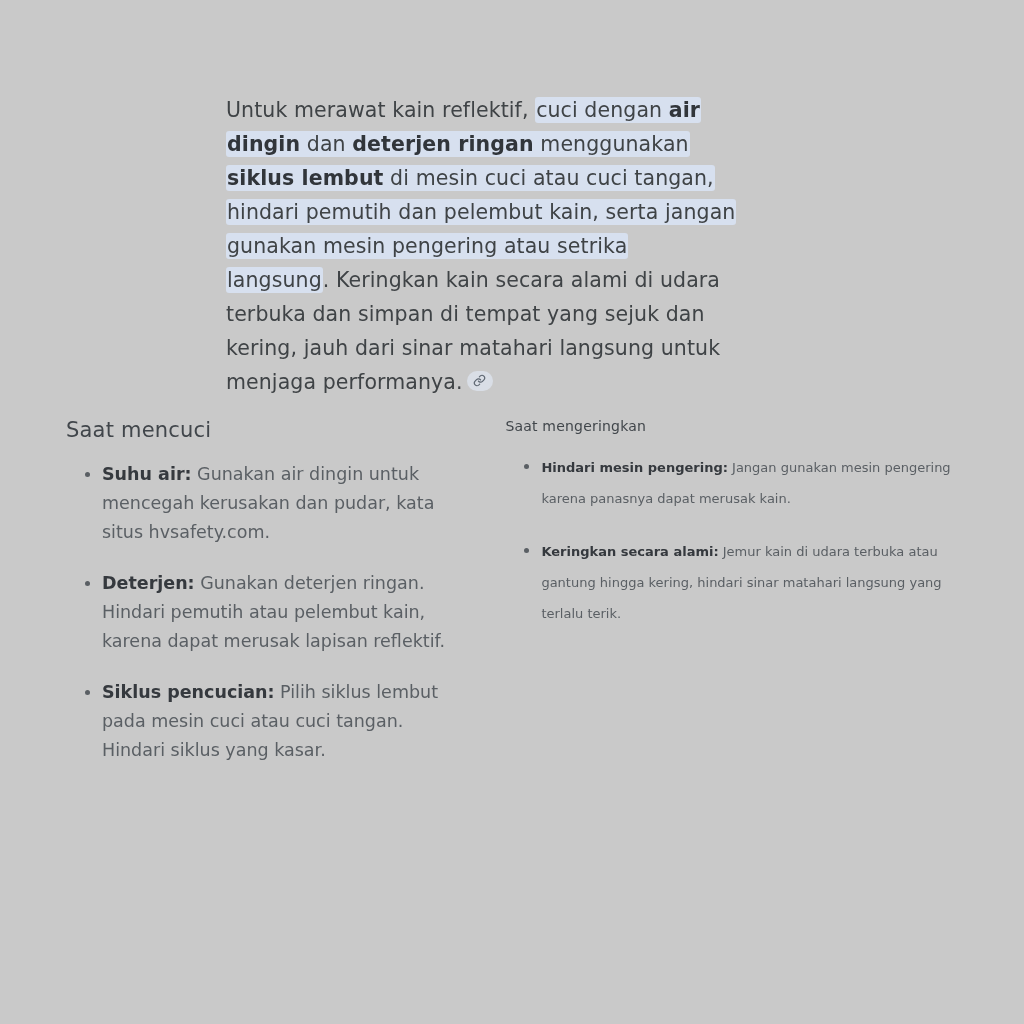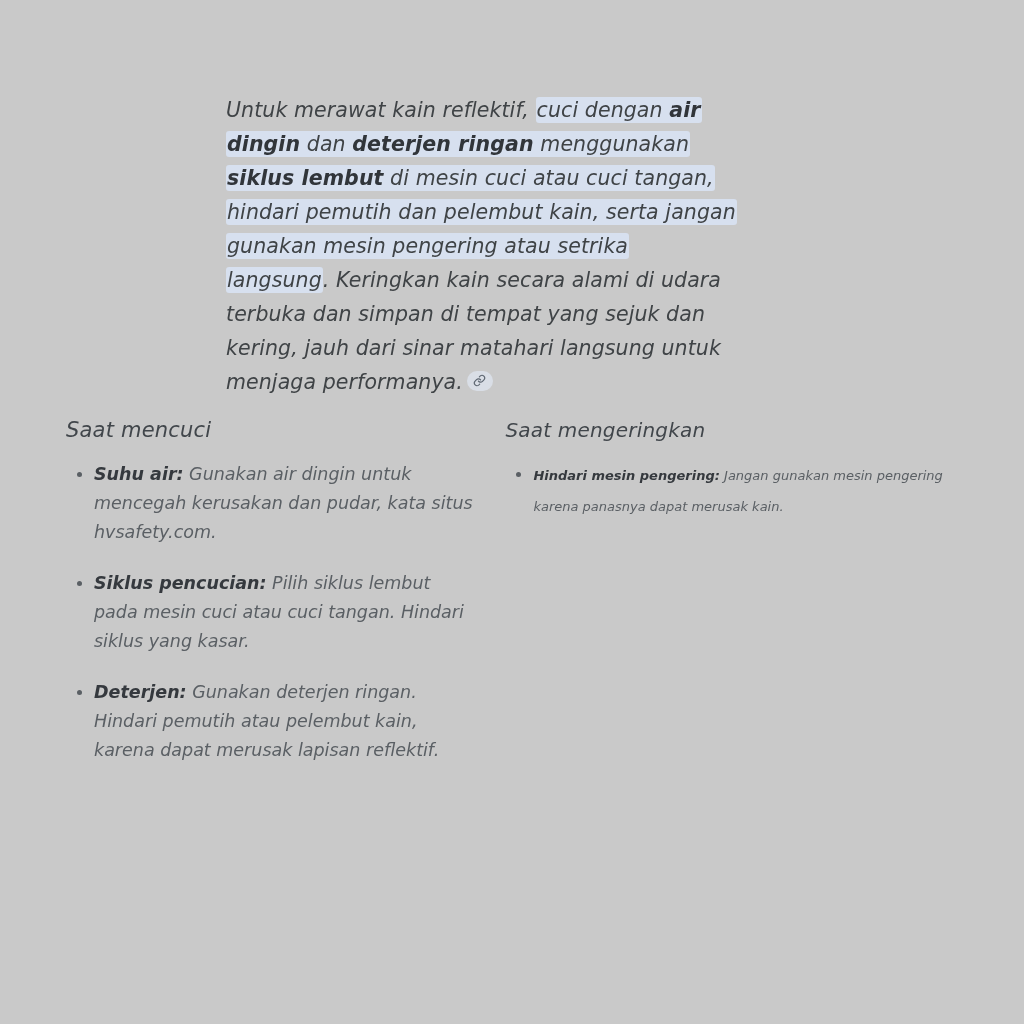--- a/index.html
+++ b/index.html
@@ -12,21 +12,20 @@
     background: #c9c9c9;
     font-family: "DejaVu Sans", sans-serif;
     color: #3c4043;
     overflow: hidden;
   }
   .page {
     position: relative;
     width: 1024px;
     height: 884px;
     box-sizing: border-box;
-    font-style: italic;
   }
 
   
   .intro {
     position: absolute;
     left: 226px;
     top: 72px;
     width: 510px;
     font-size: 20.5px;
     line-height: 34px;
@@ -86,21 +85,21 @@
   }
   .col-heading {
     font-size: 21px;
     font-weight: 400;
     color: #41464b;
     margin: 0 0 18px 0;
     letter-spacing: 0.2px;
   }
   ul.bullets {
     list-style: none;
-    margin: 0;
+    margin: 8px;
     padding: 0;
   }
   ul.bullets li {
     position: relative;
     padding-left: 28px;
     margin-bottom: 22px;
     font-size: 17.5px;
     line-height: 29px;
     color: #5a5f64;
   }
@@ -116,21 +115,21 @@
   }
   ul.bullets li b {
     font-weight: 700;
     color: #35393e;
   }
   .col-right ul.bullets li {
     font-size: 13px;
     line-height: 31px;
   }
   .col-right .col-heading {
-    font-size: 20px;
+    font-size: 14px;
   }
   .inline-chip {
     display: inline-flex;
     align-items: center;
     justify-content: center;
     width: 24px;
     height: 19px;
     border-radius: 10px;
     background: #d9dee6;
     vertical-align: middle;
@@ -155,31 +154,34 @@
 
   <div class="columns">
 
     <div class="col col-left">
       <h3 class="col-heading">Saat mencuci</h3>
       <ul class="bullets">
         <li>
           <b>Suhu air:</b><span> Gunakan air dingin untuk mencegah kerusakan dan pudar, kata situs hvsafety.com.</span>
         </li>
         <li>
-          <b>Siklus pencucian:</b><span> Pilih siklus lembut pada mesin cuci atau cuci tangan. Hindari siklus yang kasar.</span>
+          <b>Deterjen:</b><span> Gunakan deterjen ringan. Hindari pemutih atau pelembut kain, karena dapat merusak lapisan reflektif.</span>
         </li>
         <li>
-          <b>Deterjen:</b><span> Gunakan deterjen ringan. Hindari pemutih atau pelembut kain, karena dapat merusak lapisan reflektif.</span>
+          <b>Siklus pencucian:</b><span> Pilih siklus lembut pada mesin cuci atau cuci tangan. Hindari siklus yang kasar.</span>
         </li>
       </ul>
     </div>
 
     <div class="col col-right">
       <h3 class="col-heading">Saat mengeringkan</h3>
       <ul class="bullets">
         <li>
           <b>Hindari mesin pengering:</b><span> Jangan gunakan mesin pengering karena panasnya dapat merusak kain.</span>
         </li>
+        <li>
+          <b>Keringkan secara alami:</b><span> Jemur kain di udara terbuka atau gantung hingga kering, hindari sinar matahari langsung yang terlalu terik.</span>
+        </li>
       </ul>
     </div>
 
   </div>
 </div>
 
 </body></html>

